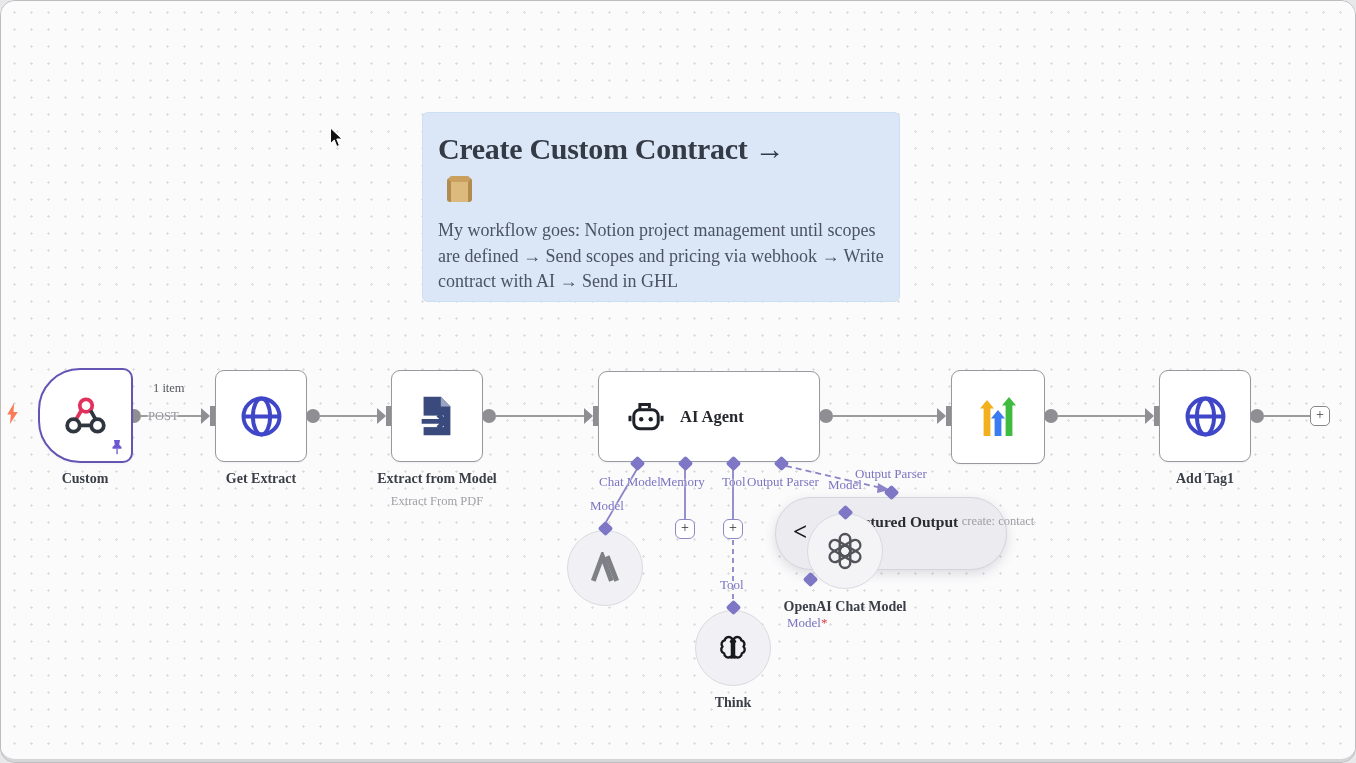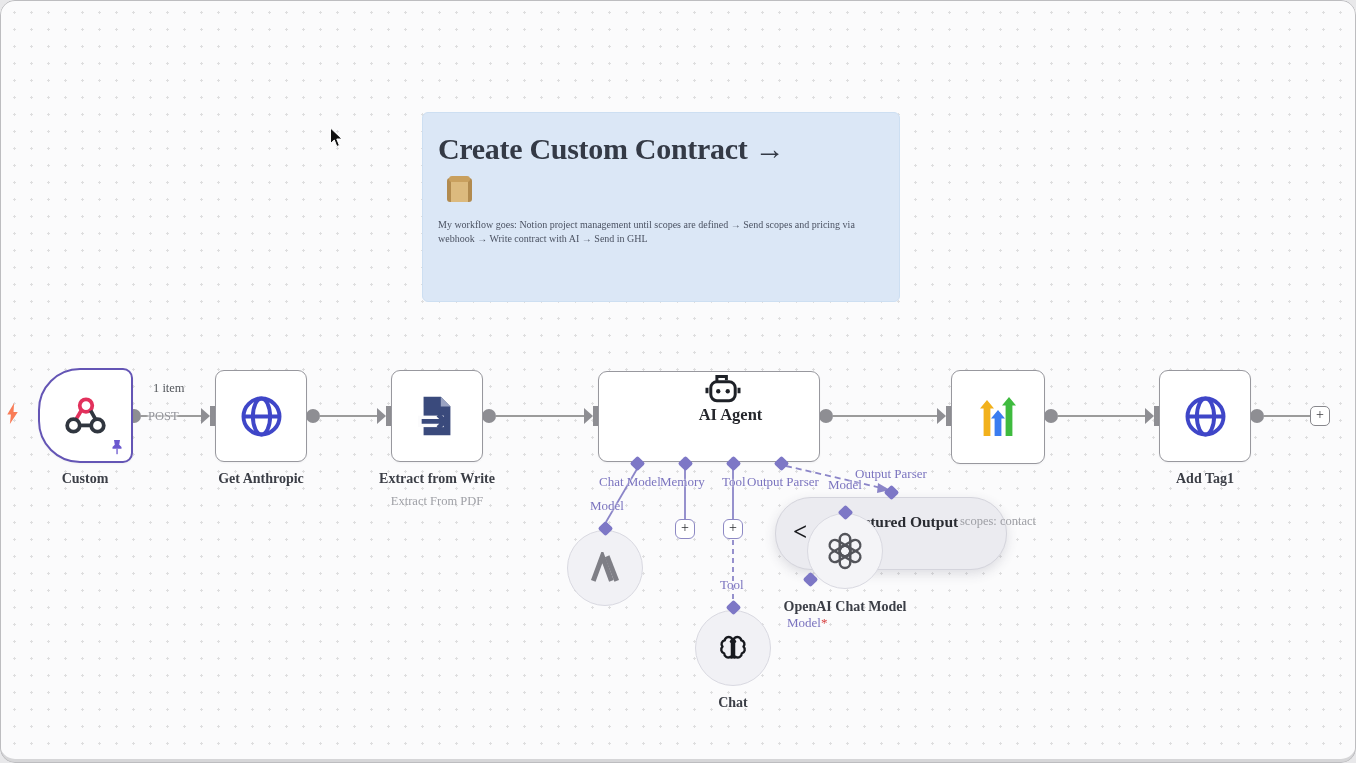--- a/index.html
+++ b/index.html
@@ -10,21 +10,21 @@
     background-size:17px 17px;background-position:6px 4px;
     font-family:Liberation Serif, serif;
     box-shadow:inset 0 0 0 1px #bdbdc0, inset 0 -4px 0 #d6d6d8;
     border-radius:15px;
   }
   
   .sticky{position:absolute;left:422px;top:112px;width:478px;height:190px;
     background:#dbe7f6;border:1px solid #cddff2;border-radius:6px;box-sizing:border-box;
     padding:16px 15px 0 15px;z-index:1;}
   .sticky h1{margin:0;font-size:30px;line-height:1.32;font-weight:700;color:#343a46;letter-spacing:-0.3px;}
-  .sticky p{margin:10px 0 0 0;font-size:10px;line-height:1.42;color:#4b5262;width:452px;}
+  .sticky p{margin:10px 0 0 0;font-size:18px;line-height:1.42;color:#4b5262;width:452px;}
   .scroll-icon{display:inline-block;width:25px;height:24px;vertical-align:-3px;margin-left:9px;position:relative;
     background:linear-gradient(90deg,#b28b4f 0 4px,#dcba7e 4px 21px,#b28b4f 21px 25px);border-radius:3px;}
   .scroll-icon:before{content:"";position:absolute;left:2px;right:2px;top:-2px;height:6px;background:#c9a05e;border-radius:3px;}
   .sr{position:absolute;opacity:0;font-size:1px;width:1px;height:1px;overflow:hidden;}
 
   
   .node{position:absolute;background:#ffffff;border:1.8px solid #98989e;border-radius:9px;
     box-sizing:border-box;display:flex;align-items:center;justify-content:center;z-index:2;
     box-shadow:0 1px 2px rgba(40,40,60,.05);}
   .node-label{position:absolute;z-index:6;text-align:center;font-size:14px;font-weight:600;color:#3b3e46;line-height:1.35;}
@@ -140,34 +140,34 @@
 
   <div class="node" style="left:215px;top:370px;width:92px;height:92px;">
     <svg width="47" height="47" viewBox="0 0 24 24">
       <g fill="none" stroke="#3f46c8" stroke-width="2">
         <circle cx="12" cy="12" r="9.2"></circle>
         <line x1="2.8" y1="12" x2="21.2" y2="12"></line>
         <ellipse cx="12" cy="12" rx="4.4" ry="9.2"></ellipse>
       </g>
     </svg>
   </div>
-  <div class="node-label" style="left:196px;top:470px;width:130px;">Get Anthropic</div>
+  <div class="node-label" style="left:196px;top:470px;width:130px;">Get Extract</div>
 
   <div class="node" style="left:391px;top:370px;width:92px;height:92px;">
     <svg width="46" height="46" viewBox="0 0 24 24">
       <path d="M5,2 h9 l5,5 v15 H5 Z" fill="#3a4a7c"></path>
       <path d="M14,2 l5,5 h-5 Z" fill="#9aa3c2"></path>
       <rect x="2" y="11.8" width="13.5" height="6" fill="#fbfbfc"></rect>
       <path d="M4,14.8 H16 M12.6,11.4 L16.2,14.8 L12.6,18.2" stroke="#3a4a7c" stroke-width="2.4" fill="none"></path>
     </svg>
   </div>
-  <div class="node-label" style="left:377px;top:470px;width:120px;">Extract from Write</div>
+  <div class="node-label" style="left:377px;top:470px;width:120px;">Extract from Model</div>
   <div class="node-sub" style="left:377px;top:494px;width:120px;">Extract From PDF</div>
 
-  <div class="node" style="left:598px;top:371px;width:222px;height:91px;justify-content:flex-start;padding-left:28px;flex-direction:column;">
+  <div class="node" style="left:598px;top:371px;width:222px;height:91px;justify-content:flex-start;padding-left:28px;">
     <svg width="38" height="33" viewBox="0 0 28 24">
       <g fill="none" stroke="#1e2127" stroke-width="2.2">
         <rect x="5" y="7" width="18" height="14" rx="4.5"></rect>
         <path d="M9.5,7 V3.2 H16.5 V6"></path>
         <path d="M2.2,11.5 v4 M25.8,11.5 v4"></path>
       </g>
       <circle cx="10.5" cy="14" r="1.6" fill="#1e2127"></circle>
       <circle cx="17.5" cy="14" r="1.6" fill="#1e2127"></circle>
     </svg>
     <span class="ai-agent-title">AI Agent</span>
@@ -227,30 +227,30 @@
   <div class="circle-node" style="left:695px;top:610px;">
     <svg width="36" height="33" viewBox="0 0 24 22">
       <g stroke="#17191e" stroke-width="1.6" fill="none" stroke-linejoin="round" stroke-linecap="round">
         <path d="M11.3,4.3 C9.7,2.5 6.9,3.3 6.5,5.5 C4.5,5.9 3.7,8.3 5,9.7 C3.5,11.1 4.1,13.7 6.1,14.2 C6.1,16.4 8.5,17.7 10.3,16.5 C10.9,17.3 11.3,17.2 11.3,16.1 Z"></path>
         <path d="M12.7,4.3 C14.3,2.5 17.1,3.3 17.5,5.5 C19.5,5.9 20.3,8.3 19,9.7 C20.5,11.1 19.9,13.7 17.9,14.2 C17.9,16.4 15.5,17.7 13.7,16.5 C13.1,17.3 12.7,17.2 12.7,16.1 Z"></path>
         <path d="M12,5.2 V16.8 M10.6,6.4 L12,4.9 L13.4,6.4"></path>
       </g>
     </svg>
   </div>
   <div class="diamond" style="left:727.5px;top:601.5px;"></div>
-  <div class="node-label" style="left:693px;top:694px;width:80px;">Chat</div>
+  <div class="node-label" style="left:693px;top:694px;width:80px;">Think</div>
 
   <div class="node" style="left:951px;top:370px;width:94px;height:94px;">
     <svg width="48" height="48" viewBox="0 0 48 48">
       <path d="M13,7 l7,8.5 h-3.6 V43 h-6.8 V15.5 H6 Z" fill="#f2b11c"></path>
       <path d="M24,17 l7,8.5 h-3.6 V43 h-6.8 V25.5 H17 Z" fill="#3b7df0"></path>
       <path d="M35,4 l7,8.5 h-3.6 V43 h-6.8 V12.5 H28 Z" fill="#3fbb3f"></path>
     </svg>
   </div>
-  <div class="node-sub" style="left:938px;top:514px;width:120px;">scopes: contact</div>
+  <div class="node-sub" style="left:938px;top:514px;width:120px;">create: contact</div>
 
   <div class="node" style="left:1159px;top:370px;width:92px;height:92px;">
     <svg width="47" height="47" viewBox="0 0 24 24">
       <g fill="none" stroke="#3f46c8" stroke-width="2">
         <circle cx="12" cy="12" r="9.2"></circle>
         <line x1="2.8" y1="12" x2="21.2" y2="12"></line>
         <ellipse cx="12" cy="12" rx="4.4" ry="9.2"></ellipse>
       </g>
     </svg>
   </div>

